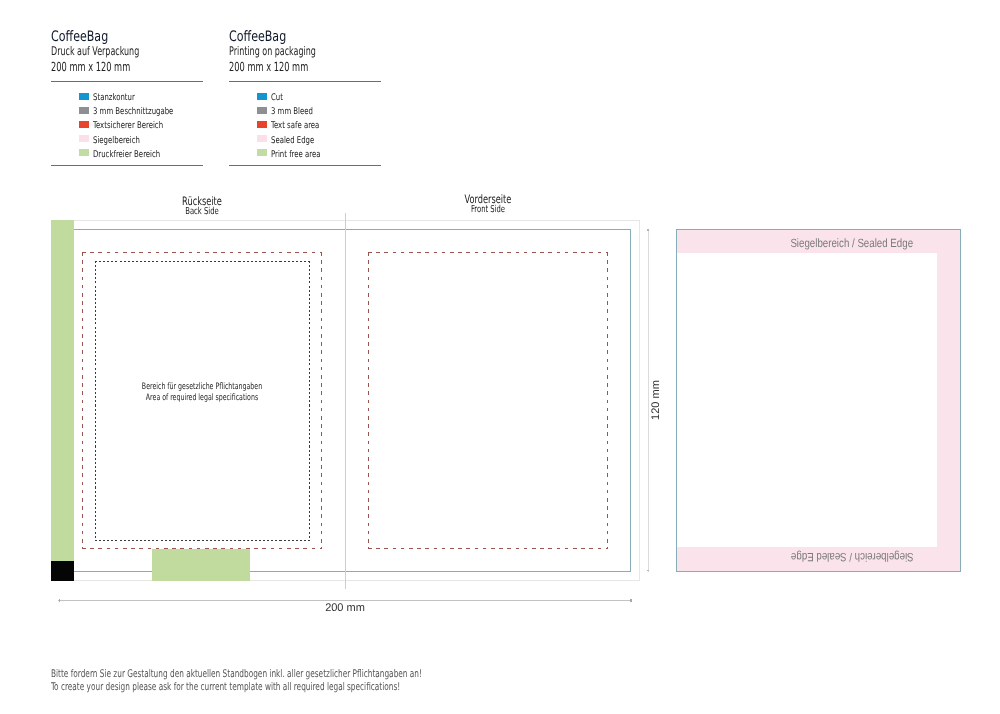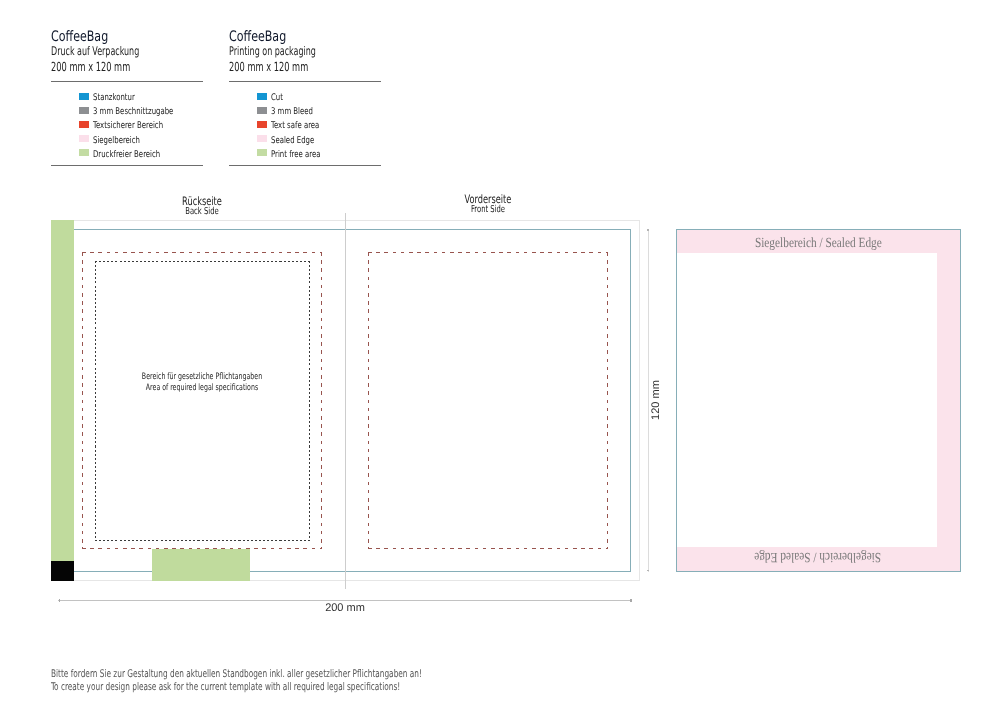--- a/index.html
+++ b/index.html
@@ -24,21 +24,21 @@
   [data-name="legend-swatch-textsafe"]{background:#e8442c;}
   [data-name="legend-swatch-sealed"]{background:#fbdfea;}
   [data-name="legend-swatch-printfree"]{background:#c3dca3;}
   .panel-cap{font-size:11.5px;color:#1a1a1a;text-align:center;}
   .panel-cap .cond{display:block;transform-origin:50% 50%;}
   .panel-cap .capmain{font-size:11.6px;line-height:10px;transform:scaleX(0.79);}
   .panel-cap .capsub{font-size:9.6px;line-height:12px;transform:scaleX(0.79);}
   .legal-lbl{font-size:8.8px;color:#1f1f1f;text-align:center;line-height:11px;}
   .legal-lbl .cond{display:block;transform:scaleX(0.79);transform-origin:50% 50%;}
   .dim-lbl{font-size:11px;color:#333;font-family:"Liberation Sans",sans-serif;font-stretch:normal;}
-  .sealed-lbl{font-size:14px;color:#7a7a7a;font-family:Liberation Serif, serif;font-stretch:normal;}
+  .sealed-lbl{font-size:12px;color:#7a7a7a;font-family:Liberation Sans, sans-serif;font-stretch:normal;margin-left:34px;}
   .sealed-lbl .cond{display:inline-block;transform:scaleX(0.81);transform-origin:50% 50%;}
   .footer-note{font-size:10.6px;color:#555;line-height:12.5px;}
   .footer-note .cond{display:inline-block;transform:scaleX(0.772);transform-origin:0 50%;}
   
   [data-name="text-safe-area-back"],[data-name="text-safe-area-front"]{
     background-image:
       repeating-linear-gradient(to right,#98544e 0 3.6px,transparent 3.6px 8.2px),
       repeating-linear-gradient(to right,#98544e 0 3.6px,transparent 3.6px 8.2px),
       repeating-linear-gradient(to bottom,#98544e 0 3.6px,transparent 3.6px 8.2px),
       repeating-linear-gradient(to bottom,#98544e 0 3.6px,transparent 3.6px 8.2px);
@@ -142,21 +142,21 @@
 
   <div class="abs panel-cap" data-name="back-side-caption" style="left:132px;top:196px;width:140px;">
     <span class="cond capmain" data-name="back-side-caption-de">Rückseite</span>
     <span class="cond capsub" data-name="back-side-caption-en">Back Side</span>
   </div>
   <div class="abs panel-cap" data-name="front-side-caption" style="left:418px;top:194px;width:140px;">
     <span class="cond capmain" data-name="front-side-caption-de">Vorderseite</span>
     <span class="cond capsub" data-name="front-side-caption-en">Front Side</span>
   </div>
 
-  <div class="abs legal-lbl" data-name="legal-area-caption" style="left:122px;top:372px;width:160px;text-align:center;">
+  <div class="abs legal-lbl" data-name="legal-area-caption" style="left:122px;top:382px;width:160px;text-align:center;">
     <span class="cond" data-name="legal-area-caption-de">Bereich für gesetzliche Pflichtangaben</span>
     <span class="cond" data-name="legal-area-caption-en">Area of required legal specifications</span>
   </div>
 
   <div class="abs" data-name="width-dimension-line" style="left:58px;top:599.5px;width:574px;height:1.5px;background:#c2c2c2;"></div>
   <div class="abs" data-name="width-dimension-arrow-left" style="left:58.5px;top:598.8px;width:1.4px;height:3px;background:#a8a8a8;"></div>
   <div class="abs" data-name="width-dimension-arrow-right" style="left:629.5px;top:598.8px;width:2px;height:3px;background:#a8a8a8;"></div>
   <div class="abs dim-lbl" data-name="width-dimension-label" style="left:0px;top:602px;width:690px;text-align:center;">
     <span data-name="width-dimension-text">200 mm</span>
   </div>

